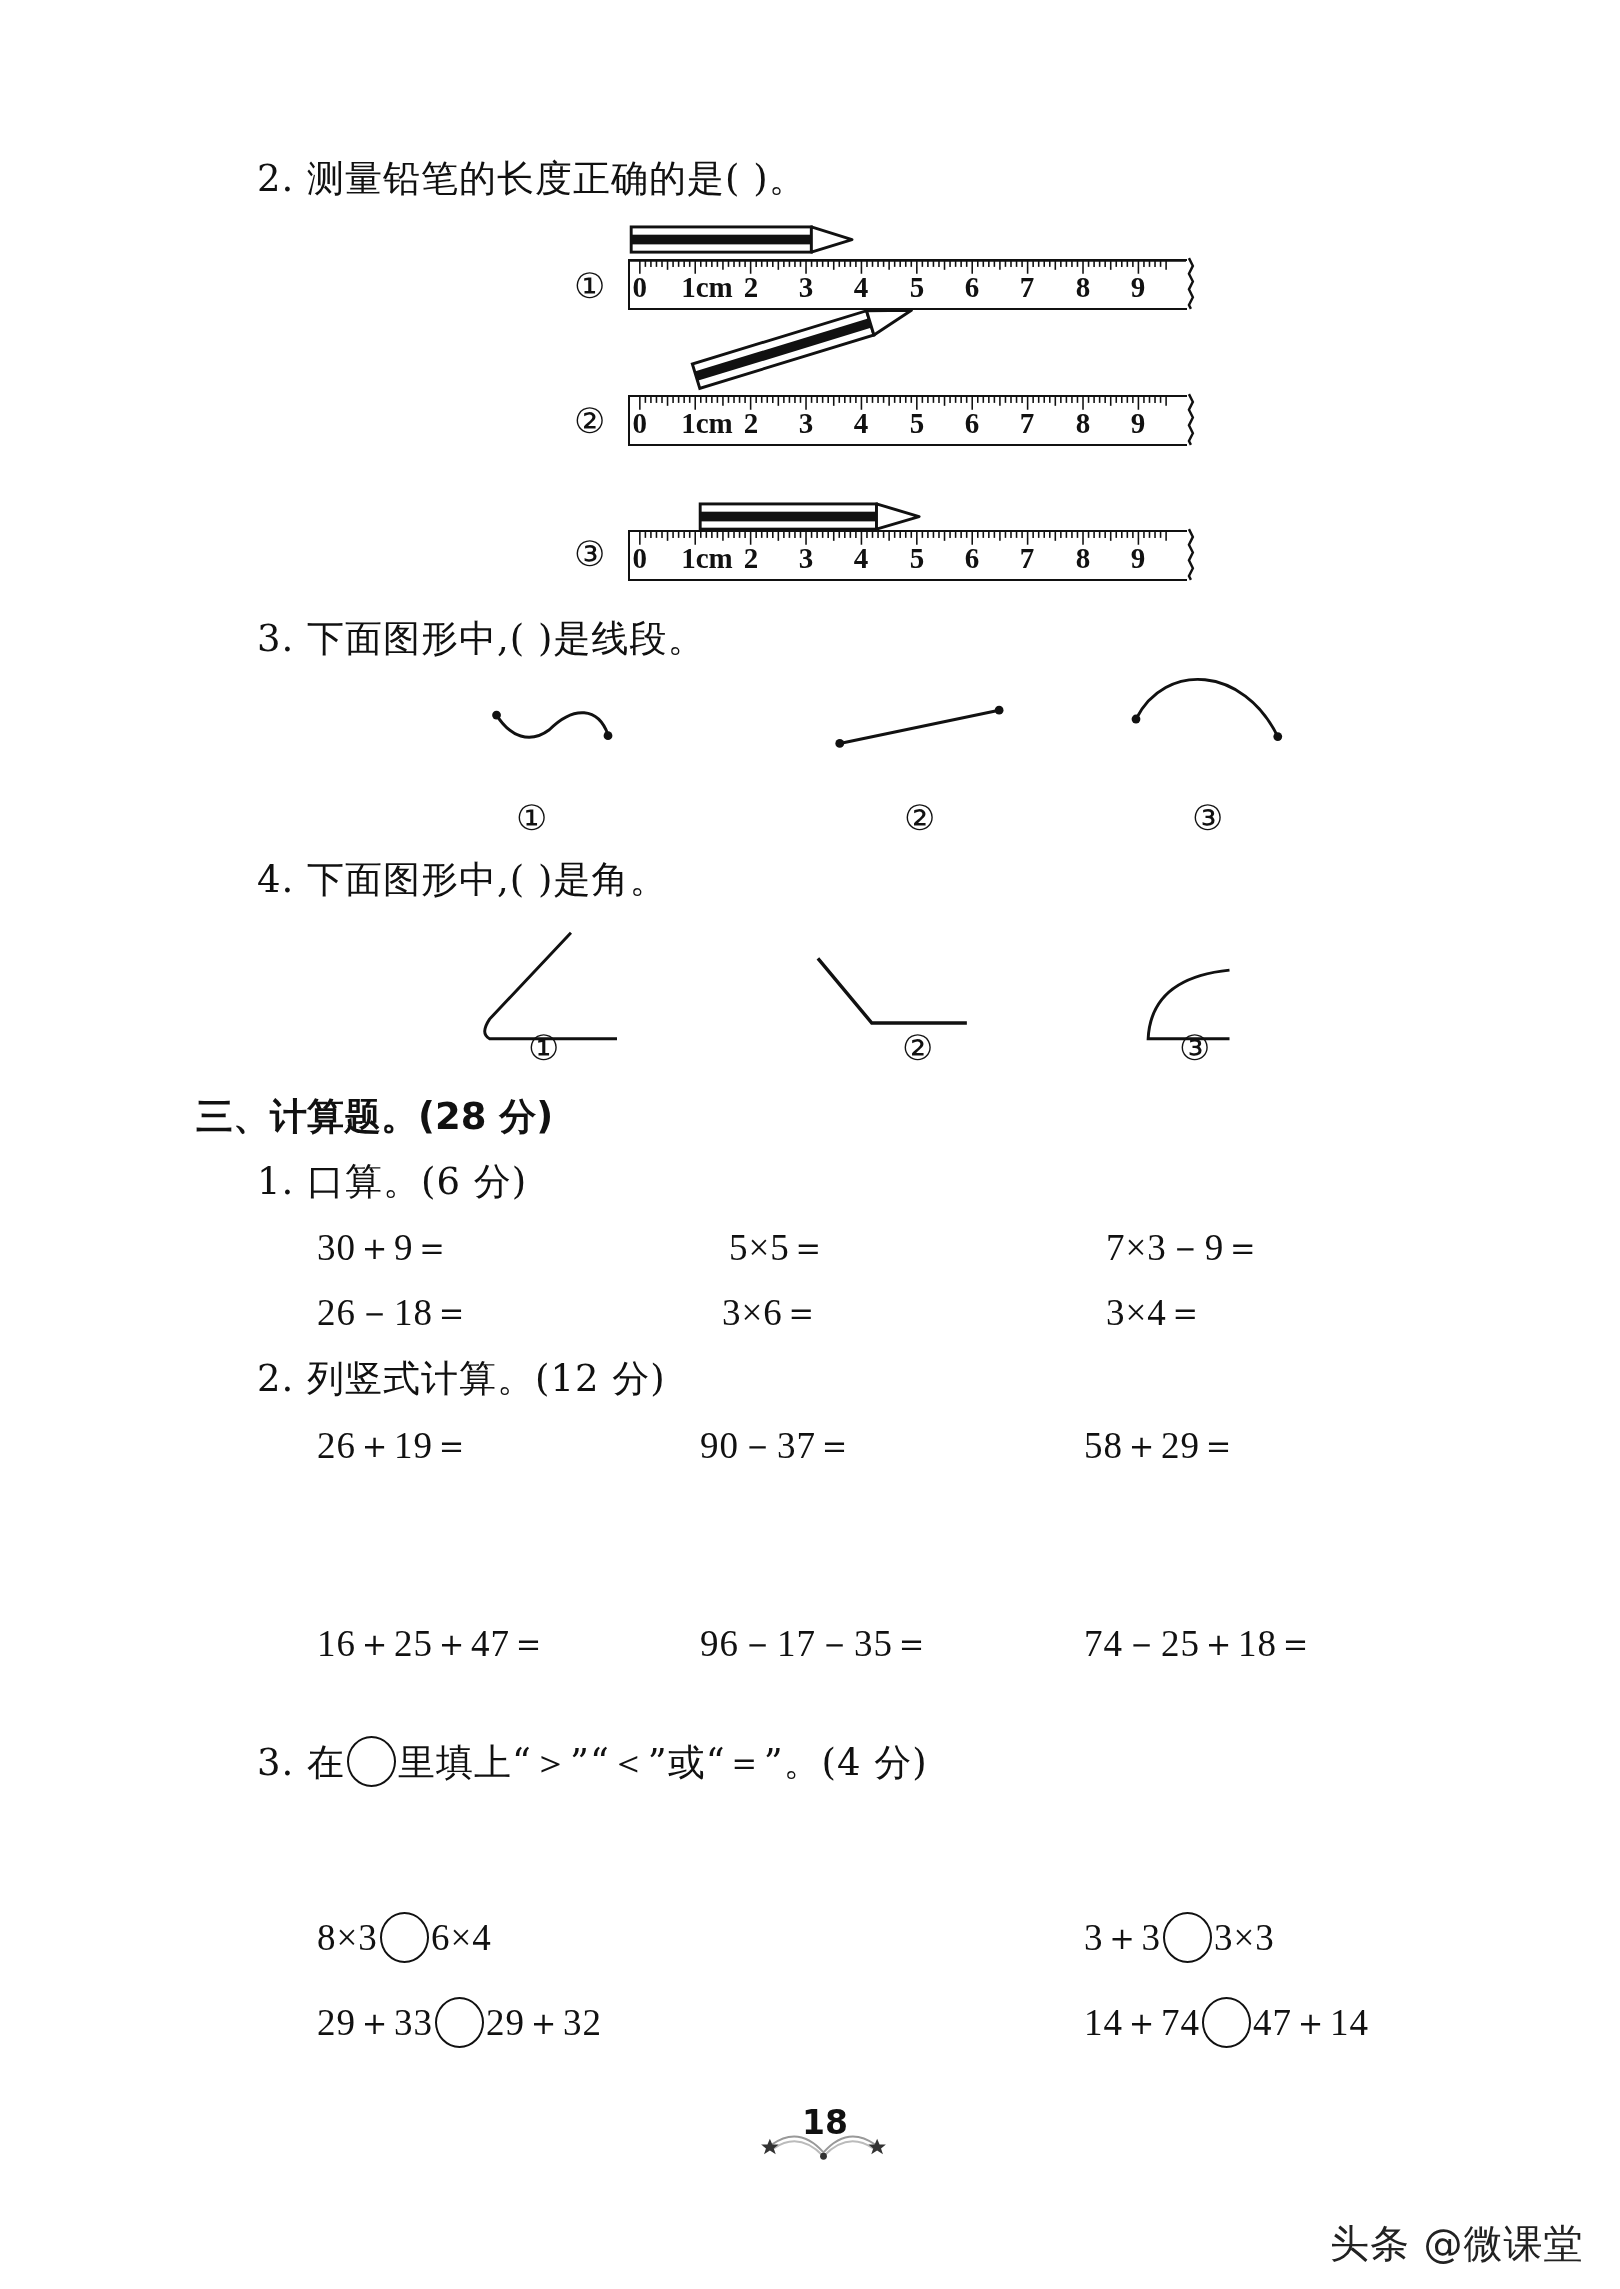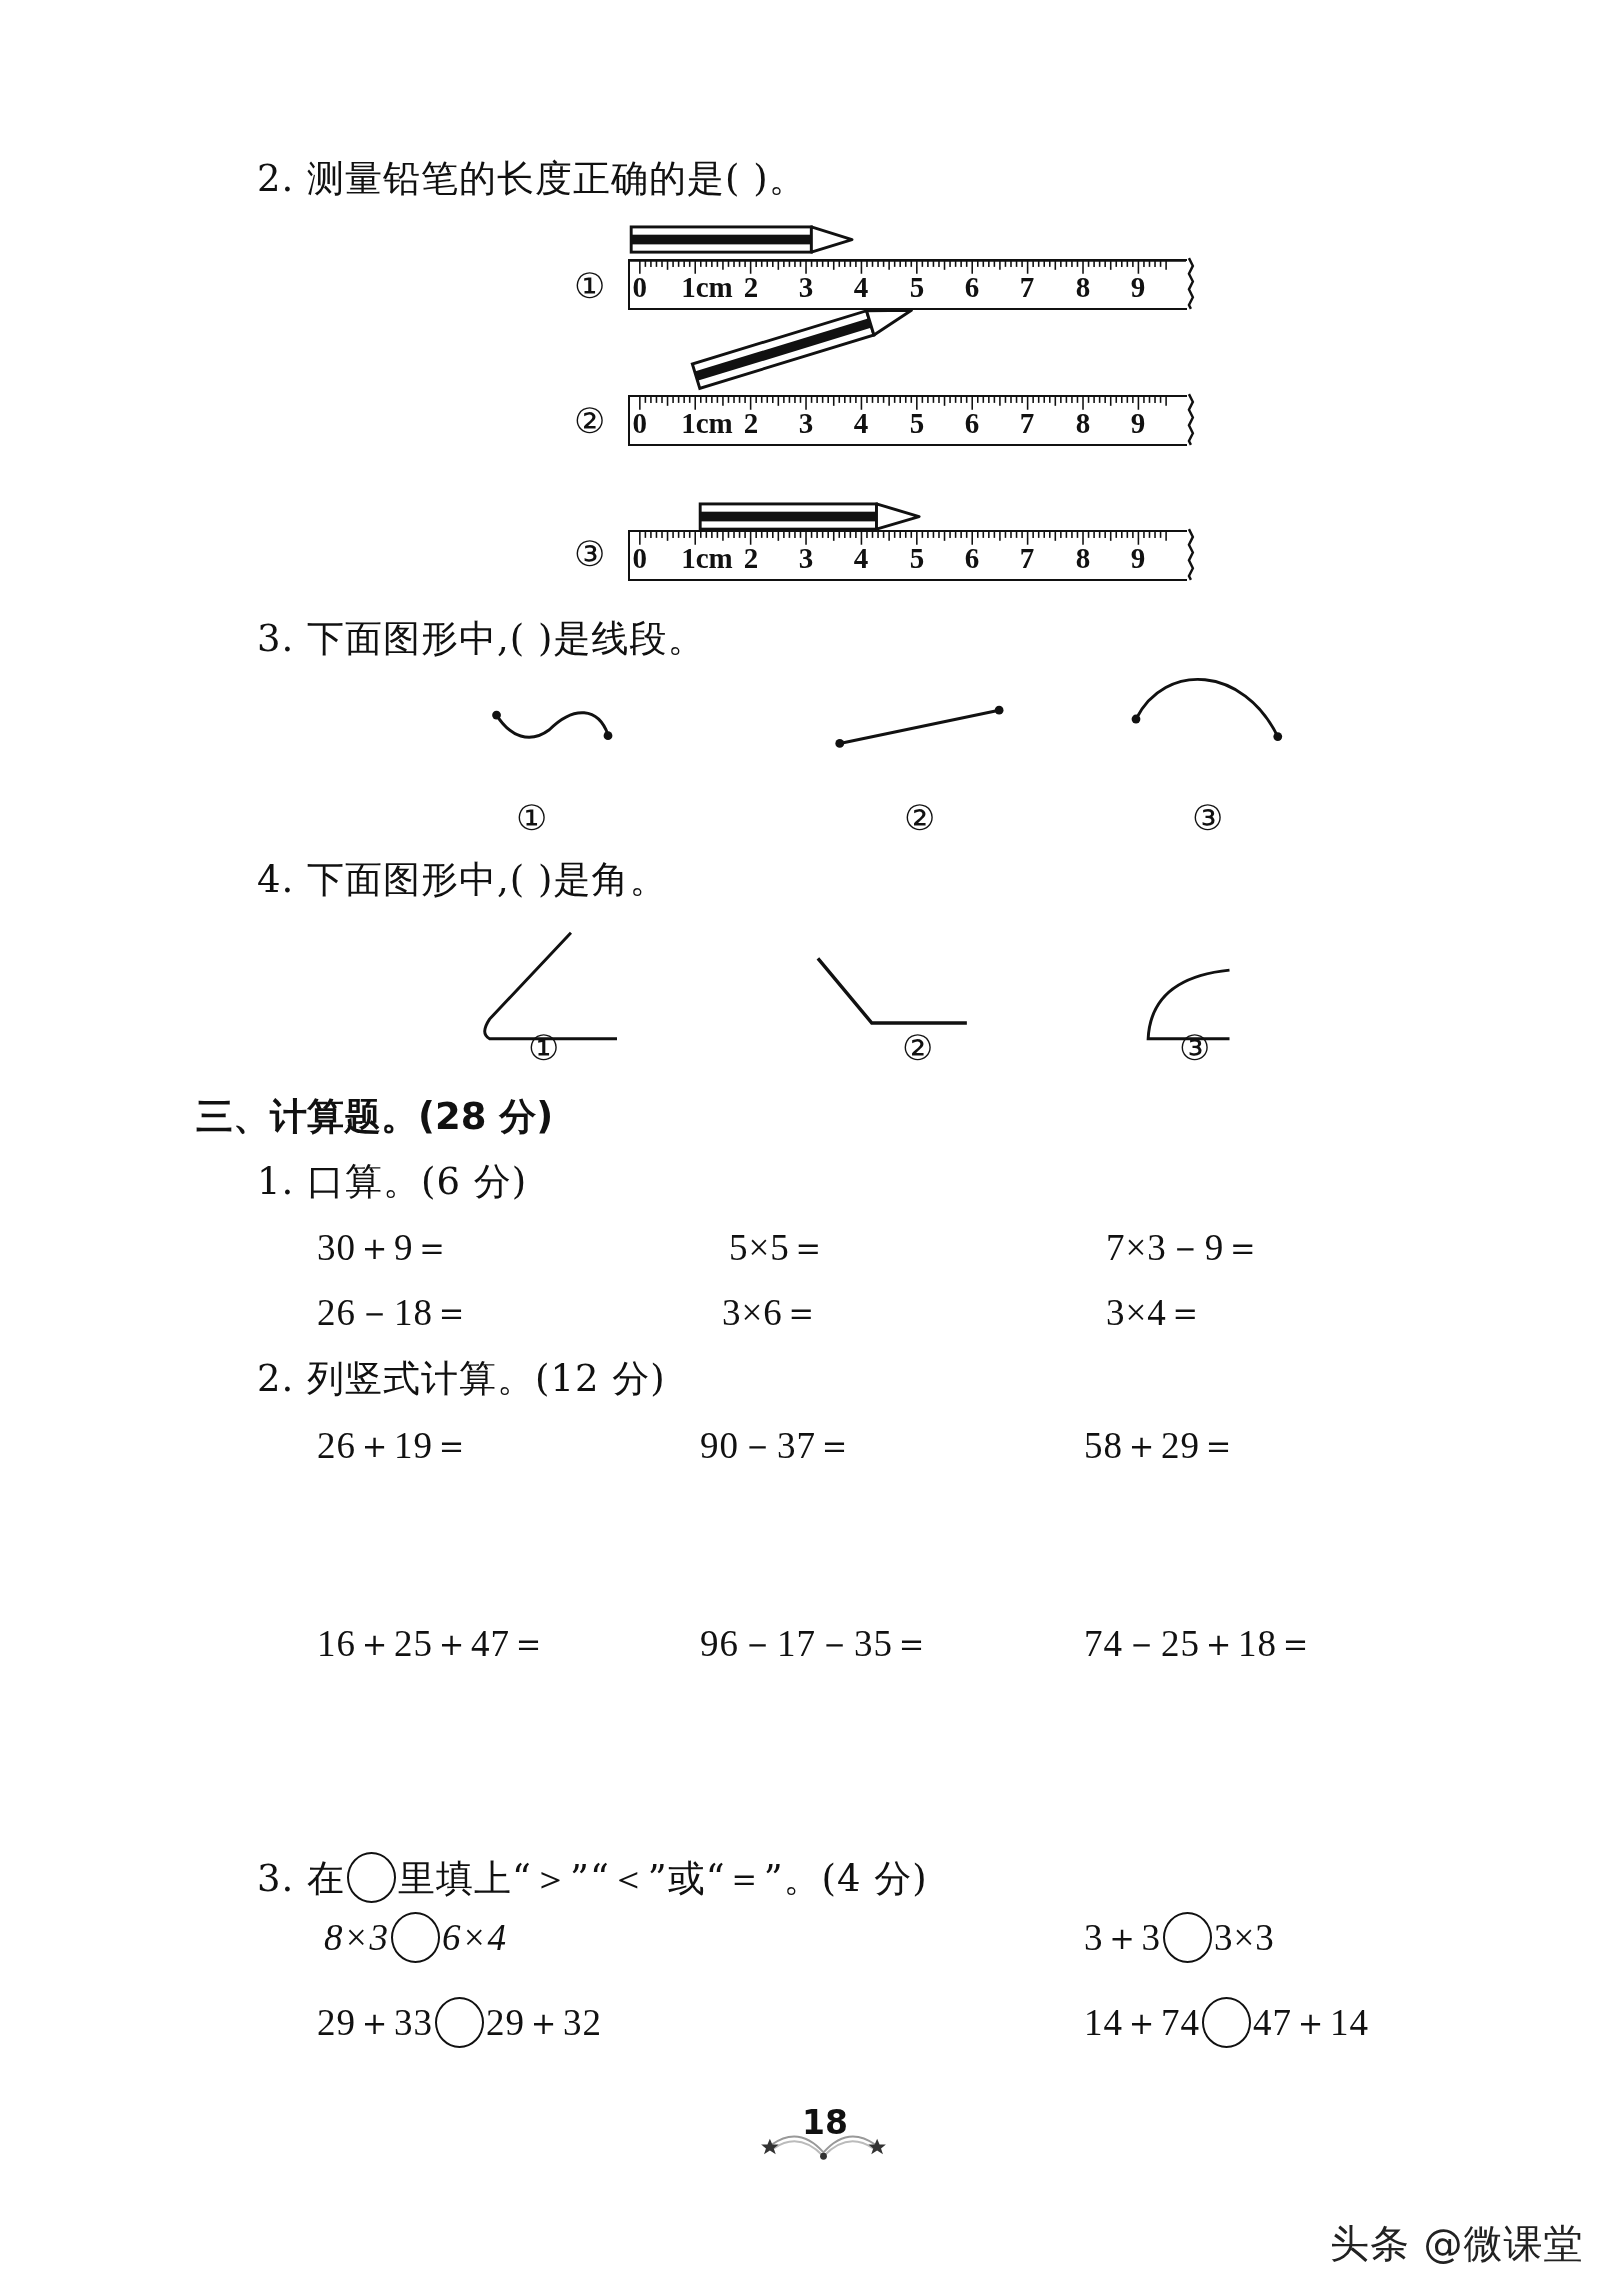--- a/index.html
+++ b/index.html
@@ -433,25 +433,25 @@
 <div class="abs expr" style="left:1106px; top:1291px;">3×4＝</div>
 
 <div class="abs q" style="left:257px; top:1357px;">2. 列竖式计算。(12 分)</div>
 <div class="abs expr" style="left:317px; top:1424px;">26＋19＝</div>
 <div class="abs expr" style="left:700px; top:1424px;">90－37＝</div>
 <div class="abs expr" style="left:1084px; top:1424px;">58＋29＝</div>
 <div class="abs expr" style="left:317px; top:1622px;">16＋25＋47＝</div>
 <div class="abs expr" style="left:700px; top:1622px;">96－17－35＝</div>
 <div class="abs expr" style="left:1084px; top:1622px;">74－25＋18＝</div>
 
-<div class="abs q" style="left:257px; top:1856px;">
+<div class="abs q" style="left:257px; top:1740px;">
   <span>3. 在</span><span class="cmp-circle"></span><span>里填上“＞”“＜”或“＝”。(4 分)</span>
 </div>
 
-<div class="abs expr" style="left:324px; top:1916px;font-style:italic;">
+<div class="abs expr" style="left:317px; top:1916px;">
   <span>8×3</span><span class="cmp-circle"></span><span>6×4</span>
 </div>
 <div class="abs expr" style="left:1084px; top:1916px;">
   <span>3＋3</span><span class="cmp-circle"></span><span>3×3</span>
 </div>
 <div class="abs expr" style="left:317px; top:2001px;">
   <span>29＋33</span><span class="cmp-circle"></span><span>29＋32</span>
 </div>
 <div class="abs expr" style="left:1084px; top:2001px;">
   <span>14＋74</span><span class="cmp-circle"></span><span>47＋14</span>

